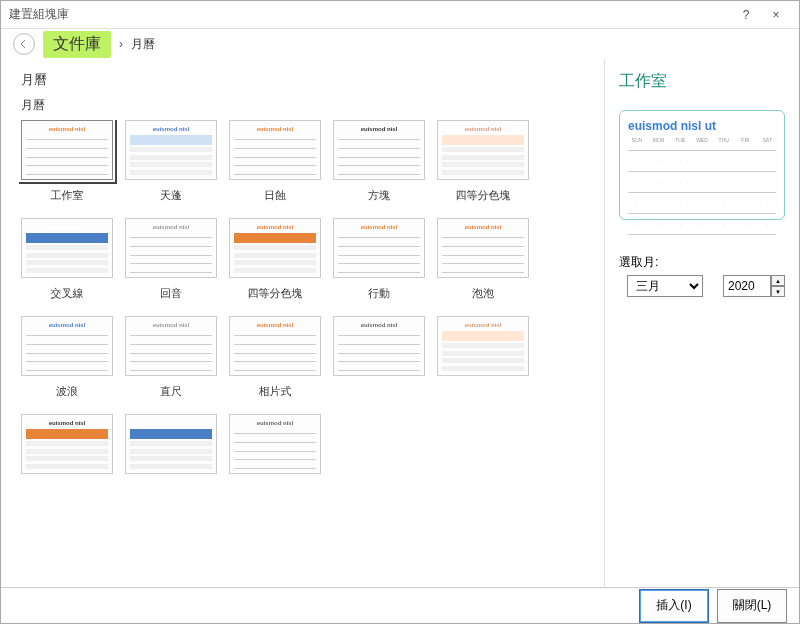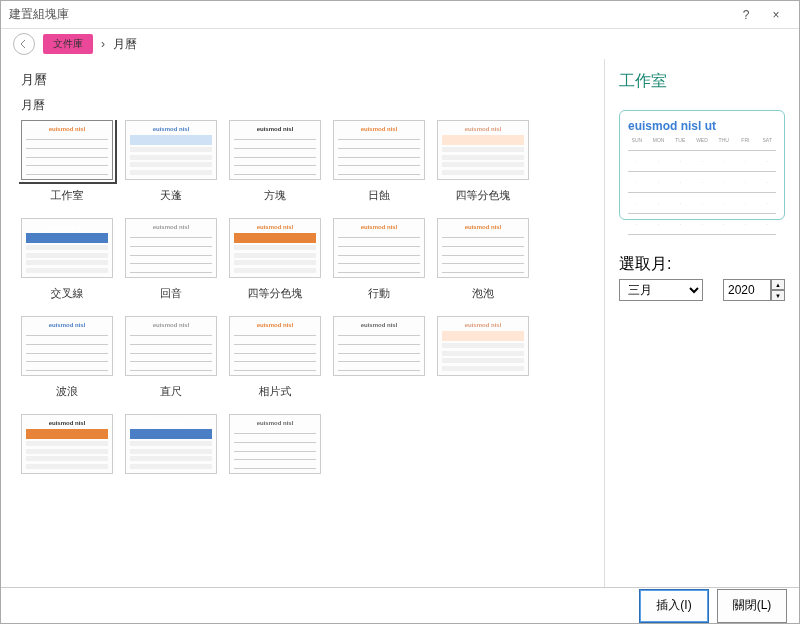--- a/index.html
+++ b/index.html
@@ -4,21 +4,21 @@
 <style>
 * { box-sizing: border-box; margin: 0; padding: 0; font-family: "Microsoft JhengHei", "Segoe UI", sans-serif; }
 body { background: #fff; width: 800px; height: 624px; overflow: hidden; display: flex; flex-direction: column; border: 1px solid #aaa; }
 
 .titlebar { height: 28px; background: #fff; display: flex; align-items: center; padding: 0 8px; border-bottom: 1px solid #e0e0e0; }
 .titlebar .t-title { font-size: 12px; color: #555; flex: 1; }
 .titlebar .t-btn { width: 30px; text-align: center; font-size: 12px; color: #555; cursor: default; }
 
 .navbar { height: 30px; display: flex; align-items: center; padding: 4px 12px; gap: 8px; }
 .navbtn { width: 22px; height: 22px; border: 1px solid #bbb; border-radius: 50%; display: flex; align-items: center; justify-content: center; font-size: 11px; color: #888; }
-.crumb { background: #ec4899; padding: 3px 10px; font-size: 10px; color: #333; border-radius: 2px; }
+.crumb { background: #bef264; padding: 3px 10px; font-size: 16px; color: #333; border-radius: 2px; }
 .crumb-sep { font-size: 12px; color: #555; }
 .crumb-plain { font-size: 12px; color: #333; }
 
 .body { flex: 1; display: flex; overflow: hidden; }
 .gallery-col { flex: 1; display: flex; flex-direction: column; padding: 8px 6px 0 18px; overflow: hidden; }
 .cat-title { font-size: 13px; color: #333; margin: 4px 0 4px 2px; }
 .sub-title { font-size: 12px; color: #333; margin: 4px 0 6px 2px; }
 .grid-wrap { flex: 1; overflow-y: scroll; padding-right: 4px; }
 .grid { display: grid; grid-template-columns: repeat(5, 96px); gap: 16px 8px; padding-bottom: 16px; }
 .tile { width: 96px; display: flex; flex-direction: column; align-items: center; }
@@ -36,22 +36,22 @@
 .p-title { color: #1e8a76; font-size: 16px; margin-bottom: 18px; }
 .p-thumb { width: 166px; height: 110px; border: 1px solid #8cc; border-radius: 6px; background: #fff; padding: 8px; font-size: 7px; }
 .p-thumb .pt-hdr { color: #3a7fd5; font-weight: bold; font-size: 12px; margin-bottom: 4px; }
 .p-thumb .pt-days { display: flex; justify-content: space-between; font-size: 5px; color: #999; margin-bottom: 4px;}
 .p-thumb .pt-days span{width:12%;text-align:center;}
 .p-thumb .pt-row { height: 1px; background: #ccc; margin: 7px 0; }
 .p-thumb .pt-dots { display:flex; justify-content:space-between; margin: 3px 0;}
 .p-thumb .pt-dots span{width:12%;text-align:center;font-size:5px;color:#aaa;}
 
 .month-row { margin-top: 34px; display: flex; flex-direction: column; gap: 4px; }
-.month-label { font-size: 16px; }
-.month-inputs { display: flex; gap: 20px; }
+.month-label { font-size: 12px; }
+.month-inputs { display: flex; gap: 20px; margin-left: 8px; }
 .month-sel { flex: 1; height: 22px; font-size: 12px; border: 1px solid #888; padding: 0 4px; background: #fff; }
 .year-wrap { display: flex; }
 .year-in { width: 48px; height: 22px; font-size: 12px; border: 1px solid #888; padding: 0 4px; text-align: left; }
 .spin { width: 14px; display: flex; flex-direction: column; }
 .spin div { flex: 1; border: 1px solid #888; font-size: 6px; display: flex; align-items: center; justify-content: center; background: #f4f4f4; }
 
 .footer { height: 36px; border-top: 1px solid #ccc; display: flex; align-items: center; justify-content: flex-end; padding: 0 12px; gap: 8px; }
 .btn { min-width: 70px; height: 34px; font-size: 12px; border: 1px solid #888; background: #fdfdfd; padding: 0 10px; }
 .btn.primary { border: 1px solid #2a6fb5; box-shadow: 0 0 0 1px #5aa0e6 inset; }
 
@@ -106,43 +106,43 @@
                 <div></div>
                 <div></div>
                 <div></div>
                 <div></div>
               </div>
             </div>
             <div class="tlabel">天蓬</div>
           </div>
           <div class="tile">
             <div class="thumb">
+              <div class="hdr" style="color:#e8833a">euismod nisl</div>
+              <div class="rows">
+                <div></div>
+                <div></div>
+                <div></div>
+                <div></div>
+                <div></div>
+              </div>
+            </div>
+            <div class="tlabel">日蝕</div>
+          </div>
+          <div class="tile">
+            <div class="thumb">
               <div class="hdr" style="color:#333">euismod nisl</div>
               <div class="rows">
                 <div></div>
                 <div></div>
                 <div></div>
                 <div></div>
                 <div></div>
               </div>
             </div>
             <div class="tlabel">方塊</div>
-          </div>
-          <div class="tile">
-            <div class="thumb">
-              <div class="hdr" style="color:#e8833a">euismod nisl</div>
-              <div class="rows">
-                <div></div>
-                <div></div>
-                <div></div>
-                <div></div>
-                <div></div>
-              </div>
-            </div>
-            <div class="tlabel">日蝕</div>
           </div>
           <div class="tile">
             <div class="thumb">
               <div class="hdr" style="color:#d97">euismod nisl</div>
               <div class="band" style="top:14px;background:#ffe6d5"></div>
               <div class="rows grid6" style="top:26px">
                 <div></div>
                 <div></div>
                 <div></div>
                 <div></div>

